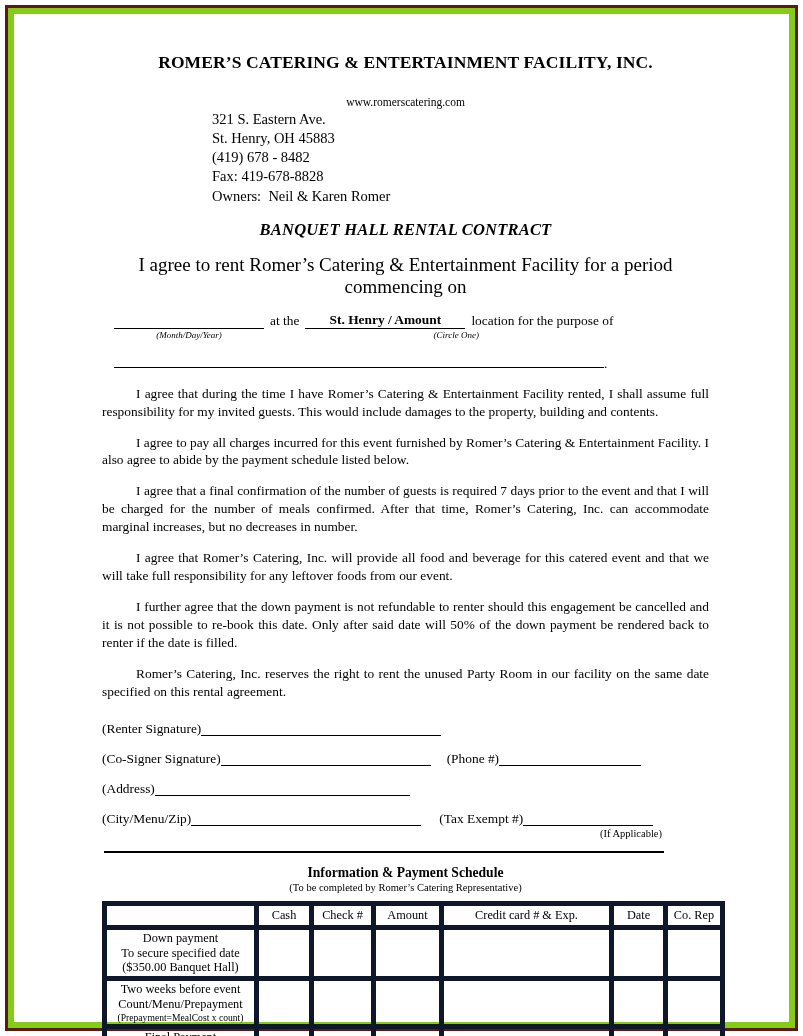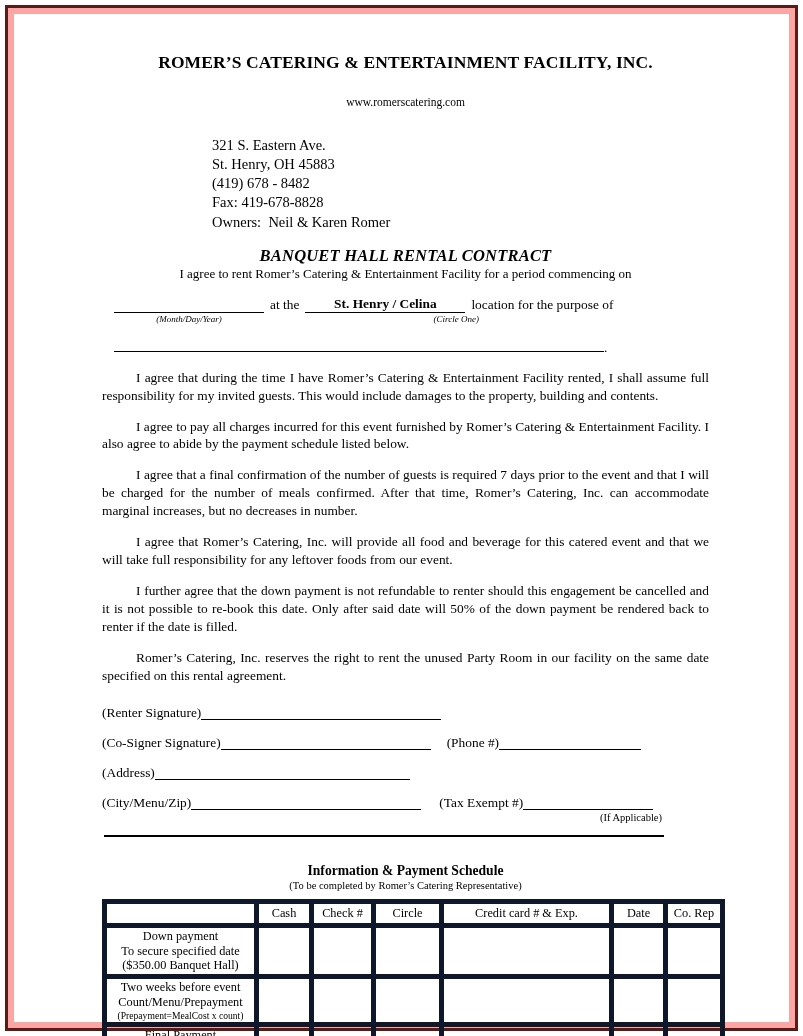--- a/index.html
+++ b/index.html
@@ -15,21 +15,21 @@
     overflow: hidden;
   }
   .page-frame {
     position: absolute;
     left: 5px;
     top: 5px;
     width: 793px;
     height: 1026px;
     border: 3px solid #5a1b16;
     box-sizing: border-box;
-    background: #fca5a5;
+    background: #84cc16;
   }
   .sheet {
     position: absolute;
     left: 6px;
     top: 6px;
     right: 6px;
     bottom: 6px;
     background: #ffffff;
     box-sizing: border-box;
     padding: 38px 80px 10px 88px;
@@ -40,41 +40,42 @@
     font-size: 17.5px;
     letter-spacing: 0.1px;
   }
   .website {
     text-align: center;
     font-size: 11.5px;
     margin-top: 23px;
   }
   .addresses {
     display: flex;
-    margin-top: 28px;
+    margin-top: 2px;
     padding-left: 110px;
     font-size: 14.5px;
     line-height: 1.32;
   }
   .addr-col {
     width: 50%;
   }
   .addr-col div {
     white-space: pre;
   }
   .contract-title {
     text-align: center;
     font-weight: bold;
     font-style: italic;
     font-size: 16.5px;
     margin-top: 14px;
     letter-spacing: 0.2px;
   }
   .intro {
-    font-size: 13px;
+    font-size: 19px;
+    margin-top: 14px;
     text-align: center;
   }
   .fill-line-row {
     margin-top: 14px;
     font-size: 13.4px;
     display: flex;
     align-items: flex-end;
     padding-left: 12px;
   }
   .blank-ul {
@@ -133,21 +134,21 @@
   .if-applicable {
     font-size: 10.5px;
     text-align: right;
     width: 560px;
     margin-top: 1px;
   }
   .sched-title {
     text-align: center;
     font-weight: bold;
     font-size: 13.6px;
-    margin-top: 26px;
+    margin-top: 12px;
   }
   .sched-sub {
     text-align: center;
     font-size: 10.5px;
     margin-top: 1px;
   }
   table.sched {
     margin-top: 8px;
     border-collapse: collapse;
     width: 618px;
@@ -206,21 +207,21 @@
       </div>
     </div>
 
     <div class="contract-title">BANQUET HALL RENTAL CONTRACT</div>
 
     <div class="intro">I agree to rent Romer’s Catering &amp; Entertainment Facility for a period commencing on</div>
 
     <div class="fill-line-row">
       <span class="blank-ul b1"></span>
       <span style="margin:0 6px;">at the</span>
-      <span class="b-loc">St. Henry    /    Celina</span>
+      <span class="b-loc">St. Henry    /    Amount</span>
       <span style="margin-left:6px;">location for the purpose of</span>
     </div>
     <div class="sub-labels">
       <span class="sub-a">(Month/Day/Year)</span>
       <span class="sub-b">(Circle One)</span>
     </div>
 
     <div class="long-rule">
       <span class="blank-ul"></span><span>.</span>
     </div>
@@ -274,21 +275,21 @@
         <col style="width:68px;">
         <col style="width:170px;">
         <col style="width:54px;">
         <col style="width:57px;">
       </colgroup>
       <thead>
         <tr>
           <td></td>
           <td>Cash</td>
           <td>Check #</td>
-          <td>Circle</td>
+          <td>Amount</td>
           <td>Credit card # &amp; Exp.</td>
           <td>Date</td>
           <td>Co. Rep</td>
         </tr>
       </thead>
       <tbody>
         <tr>
           <td class="desc">
             <span>Down payment</span><br>
             <span>To secure specified date</span><br>

